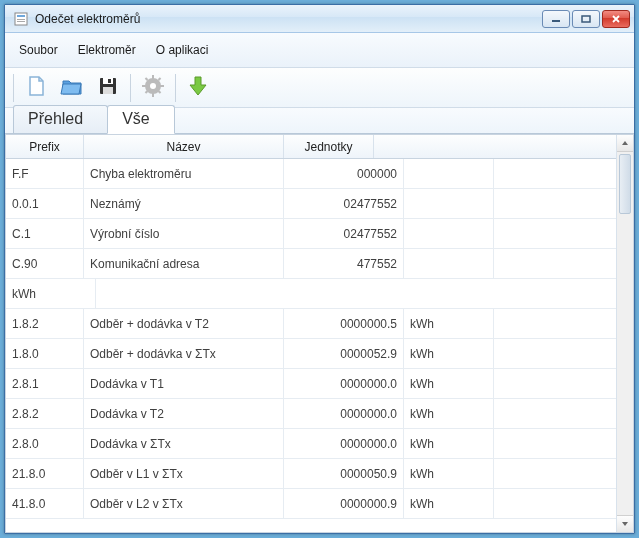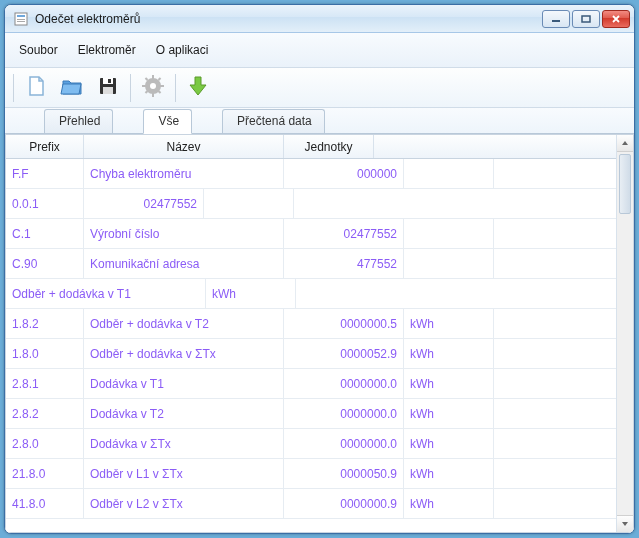--- a/index.html
+++ b/index.html
@@ -11,21 +11,21 @@
     padding: 4px;
     width: 639px;
     height: 538px;
     overflow: hidden;
   }
   .window {
     width: 631px;
     height: 530px;
     background: #fff;
     border: 1px solid #3a6ea5;
-    border-radius: 7px;
+    border-radius: 1px;
     overflow: hidden;
     display: flex;
     flex-direction: column;
     box-shadow: 0 0 3px rgba(0,0,0,0.3);
   }
   .titlebar {
     height: 28px;
     background: linear-gradient(to bottom, #eaf3fb 0%, #d7e8f7 45%, #cde2f4 46%, #e3eff9 100%);
     display: flex;
     align-items: center;
@@ -92,32 +92,31 @@
   }
   .tabbar {
     height: 26px;
     background: linear-gradient(to bottom, #f8fbfe, #eef5fb);
     display: flex;
     align-items: flex-end;
     padding: 0 8px;
     border-bottom: 1px solid #b8c8d8;
   }
   .tab {
-    padding: 4px 12px 5px 14px;
+    padding: 4px 24px 5px 14px;
     border: 1px solid #b8c8d8;
     border-bottom: none;
     background: linear-gradient(to bottom, #f4f8fc, #e6eef6);
     margin-right: -1px;
     border-top-left-radius: 3px;
     border-top-right-radius: 3px;
-    font-size: 12px;
+    font-size: 16px;
     color: #333;
     cursor: default;
     position: relative;
-    margin-left: 31px;
   }
   .tab.active {
     background: #fff;
     border-bottom: 1px solid #fff;
     margin-bottom: -1px;
     z-index: 2;
     font-weight: normal;
   }
   .content {
     flex: 1;
@@ -158,21 +157,21 @@
   .col-rest { flex: 1; }
   .grid-rows {
     flex: 1;
     overflow: hidden;
   }
   .grow {
     display: flex;
     height: 30px;
     border-bottom: 1px solid #e6ecf2;
     font-size: 12px;
-    color: #8b5cf6;
+    color: #404040;
   }
   .gc {
     border-right: 1px solid #e6ecf2;
     height: 100%;
     display: flex;
     align-items: center;
     padding: 0 6px;
     overflow: hidden;
     white-space: nowrap;
   }
@@ -295,21 +294,20 @@
         <svg width="24" height="24" viewBox="0 0 24 24">
             <path d="M9 3 h6 v8 h5 l-8 10 l-8 -10 h5 z" fill="#7ac943" stroke="#5a9a2a"></path>
           </svg>
       </span>
     </div>
   </div>
 
   <div class="tabbar">
     <div class="tab">Přehled</div>
     <div class="tab active">Vše</div>
-    <div class="tab">Přečtená data</div>
   </div>
 
   <div class="content">
     <div class="grid-wrap">
       <div class="grid-body">
         <div class="grid-header">
           <div class="gh col-prefix">Prefix</div>
           <div class="gh col-name">Název</div>
           <div class="gh col-unit">Jednotky</div>
           <div class="gh col-rest"></div>
@@ -317,40 +315,40 @@
         <div class="grid-rows" id="grid-rows">
             <div class="grow">
               <div class="gc col-prefix">F.F</div>
               <div class="gc col-name">Chyba elektroměru</div>
               <div class="gc col-value">000000</div>
               <div class="gc col-unit"></div>
               <div class="gc col-rest"></div>
             </div>
             <div class="grow">
               <div class="gc col-prefix">0.0.1</div>
+              <div class="gc col-name">Neznámý</div>
               <div class="gc col-value">02477552</div>
               <div class="gc col-unit"></div>
               <div class="gc col-rest"></div>
             </div>
             <div class="grow">
               <div class="gc col-prefix">C.1</div>
               <div class="gc col-name">Výrobní číslo</div>
               <div class="gc col-value">02477552</div>
               <div class="gc col-unit"></div>
               <div class="gc col-rest"></div>
             </div>
             <div class="grow">
               <div class="gc col-prefix">C.90</div>
               <div class="gc col-name">Komunikační adresa</div>
               <div class="gc col-value">477552</div>
               <div class="gc col-unit"></div>
               <div class="gc col-rest"></div>
             </div>
             <div class="grow">
-              <div class="gc col-name">Odběr + dodávka v T1</div>
               <div class="gc col-unit">kWh</div>
               <div class="gc col-rest"></div>
             </div>
             <div class="grow">
               <div class="gc col-prefix">1.8.2</div>
               <div class="gc col-name">Odběr + dodávka v T2</div>
               <div class="gc col-value">0000000.5</div>
               <div class="gc col-unit">kWh</div>
               <div class="gc col-rest"></div>
             </div>

